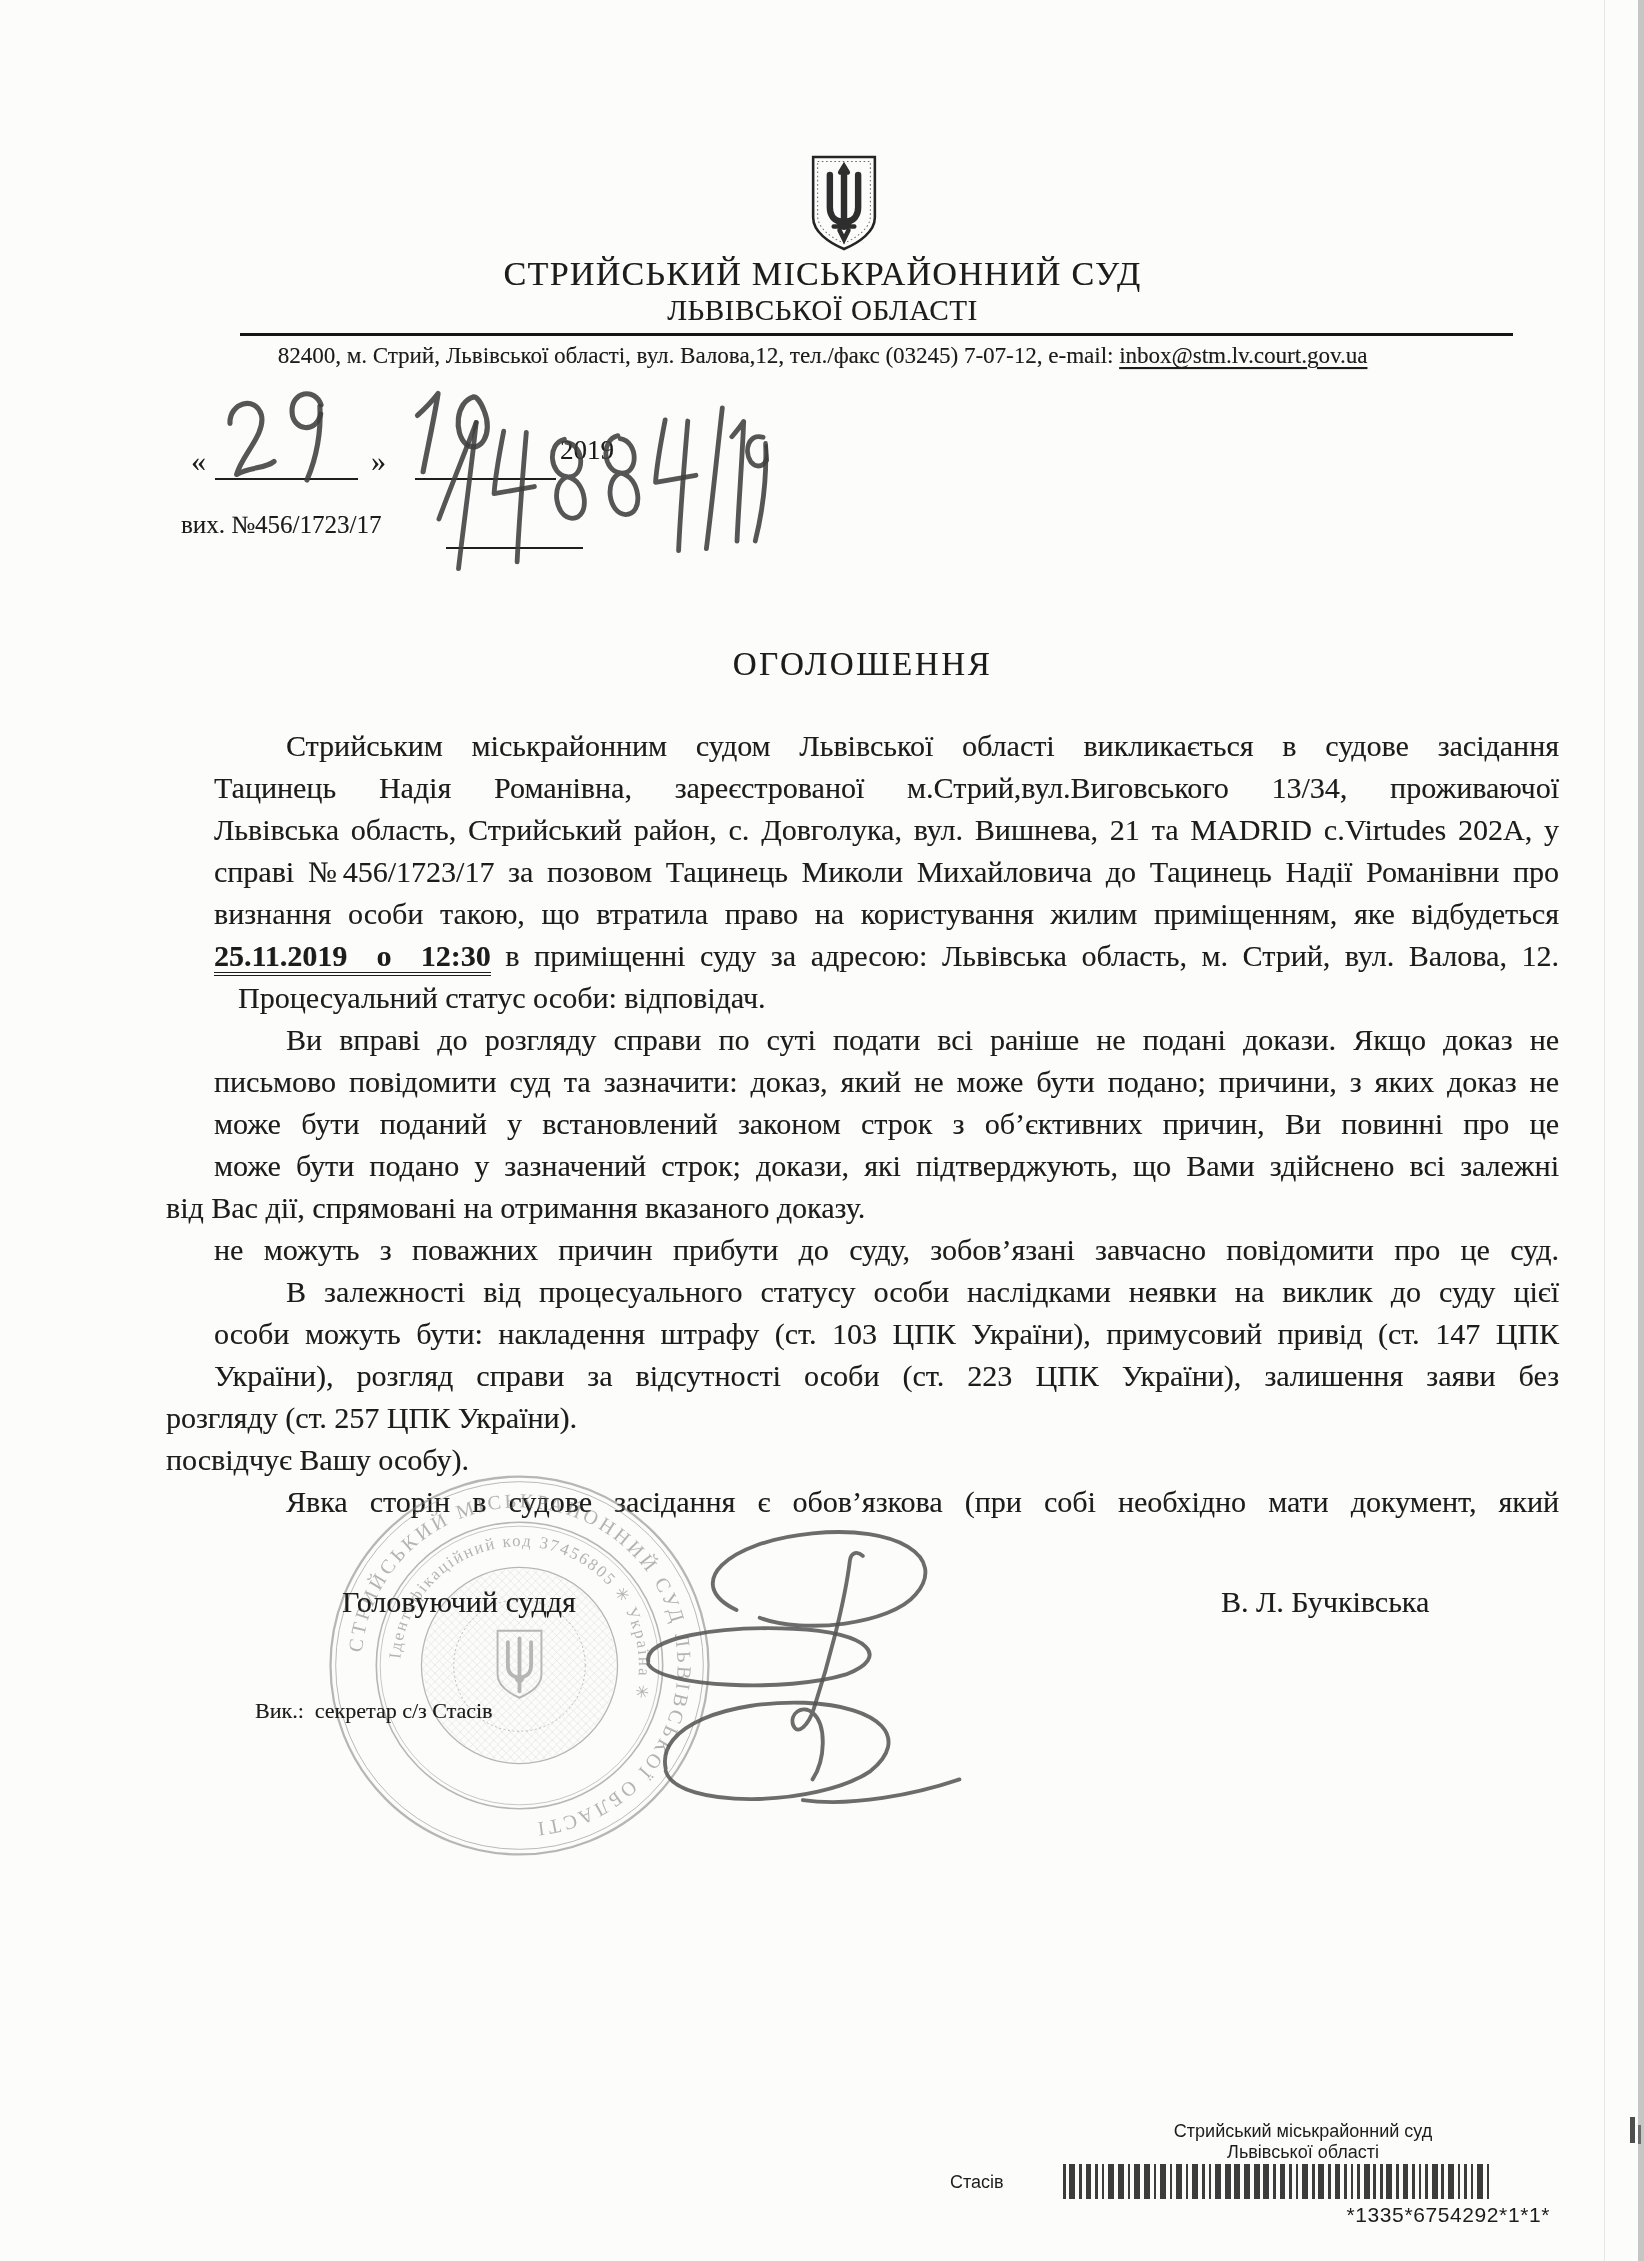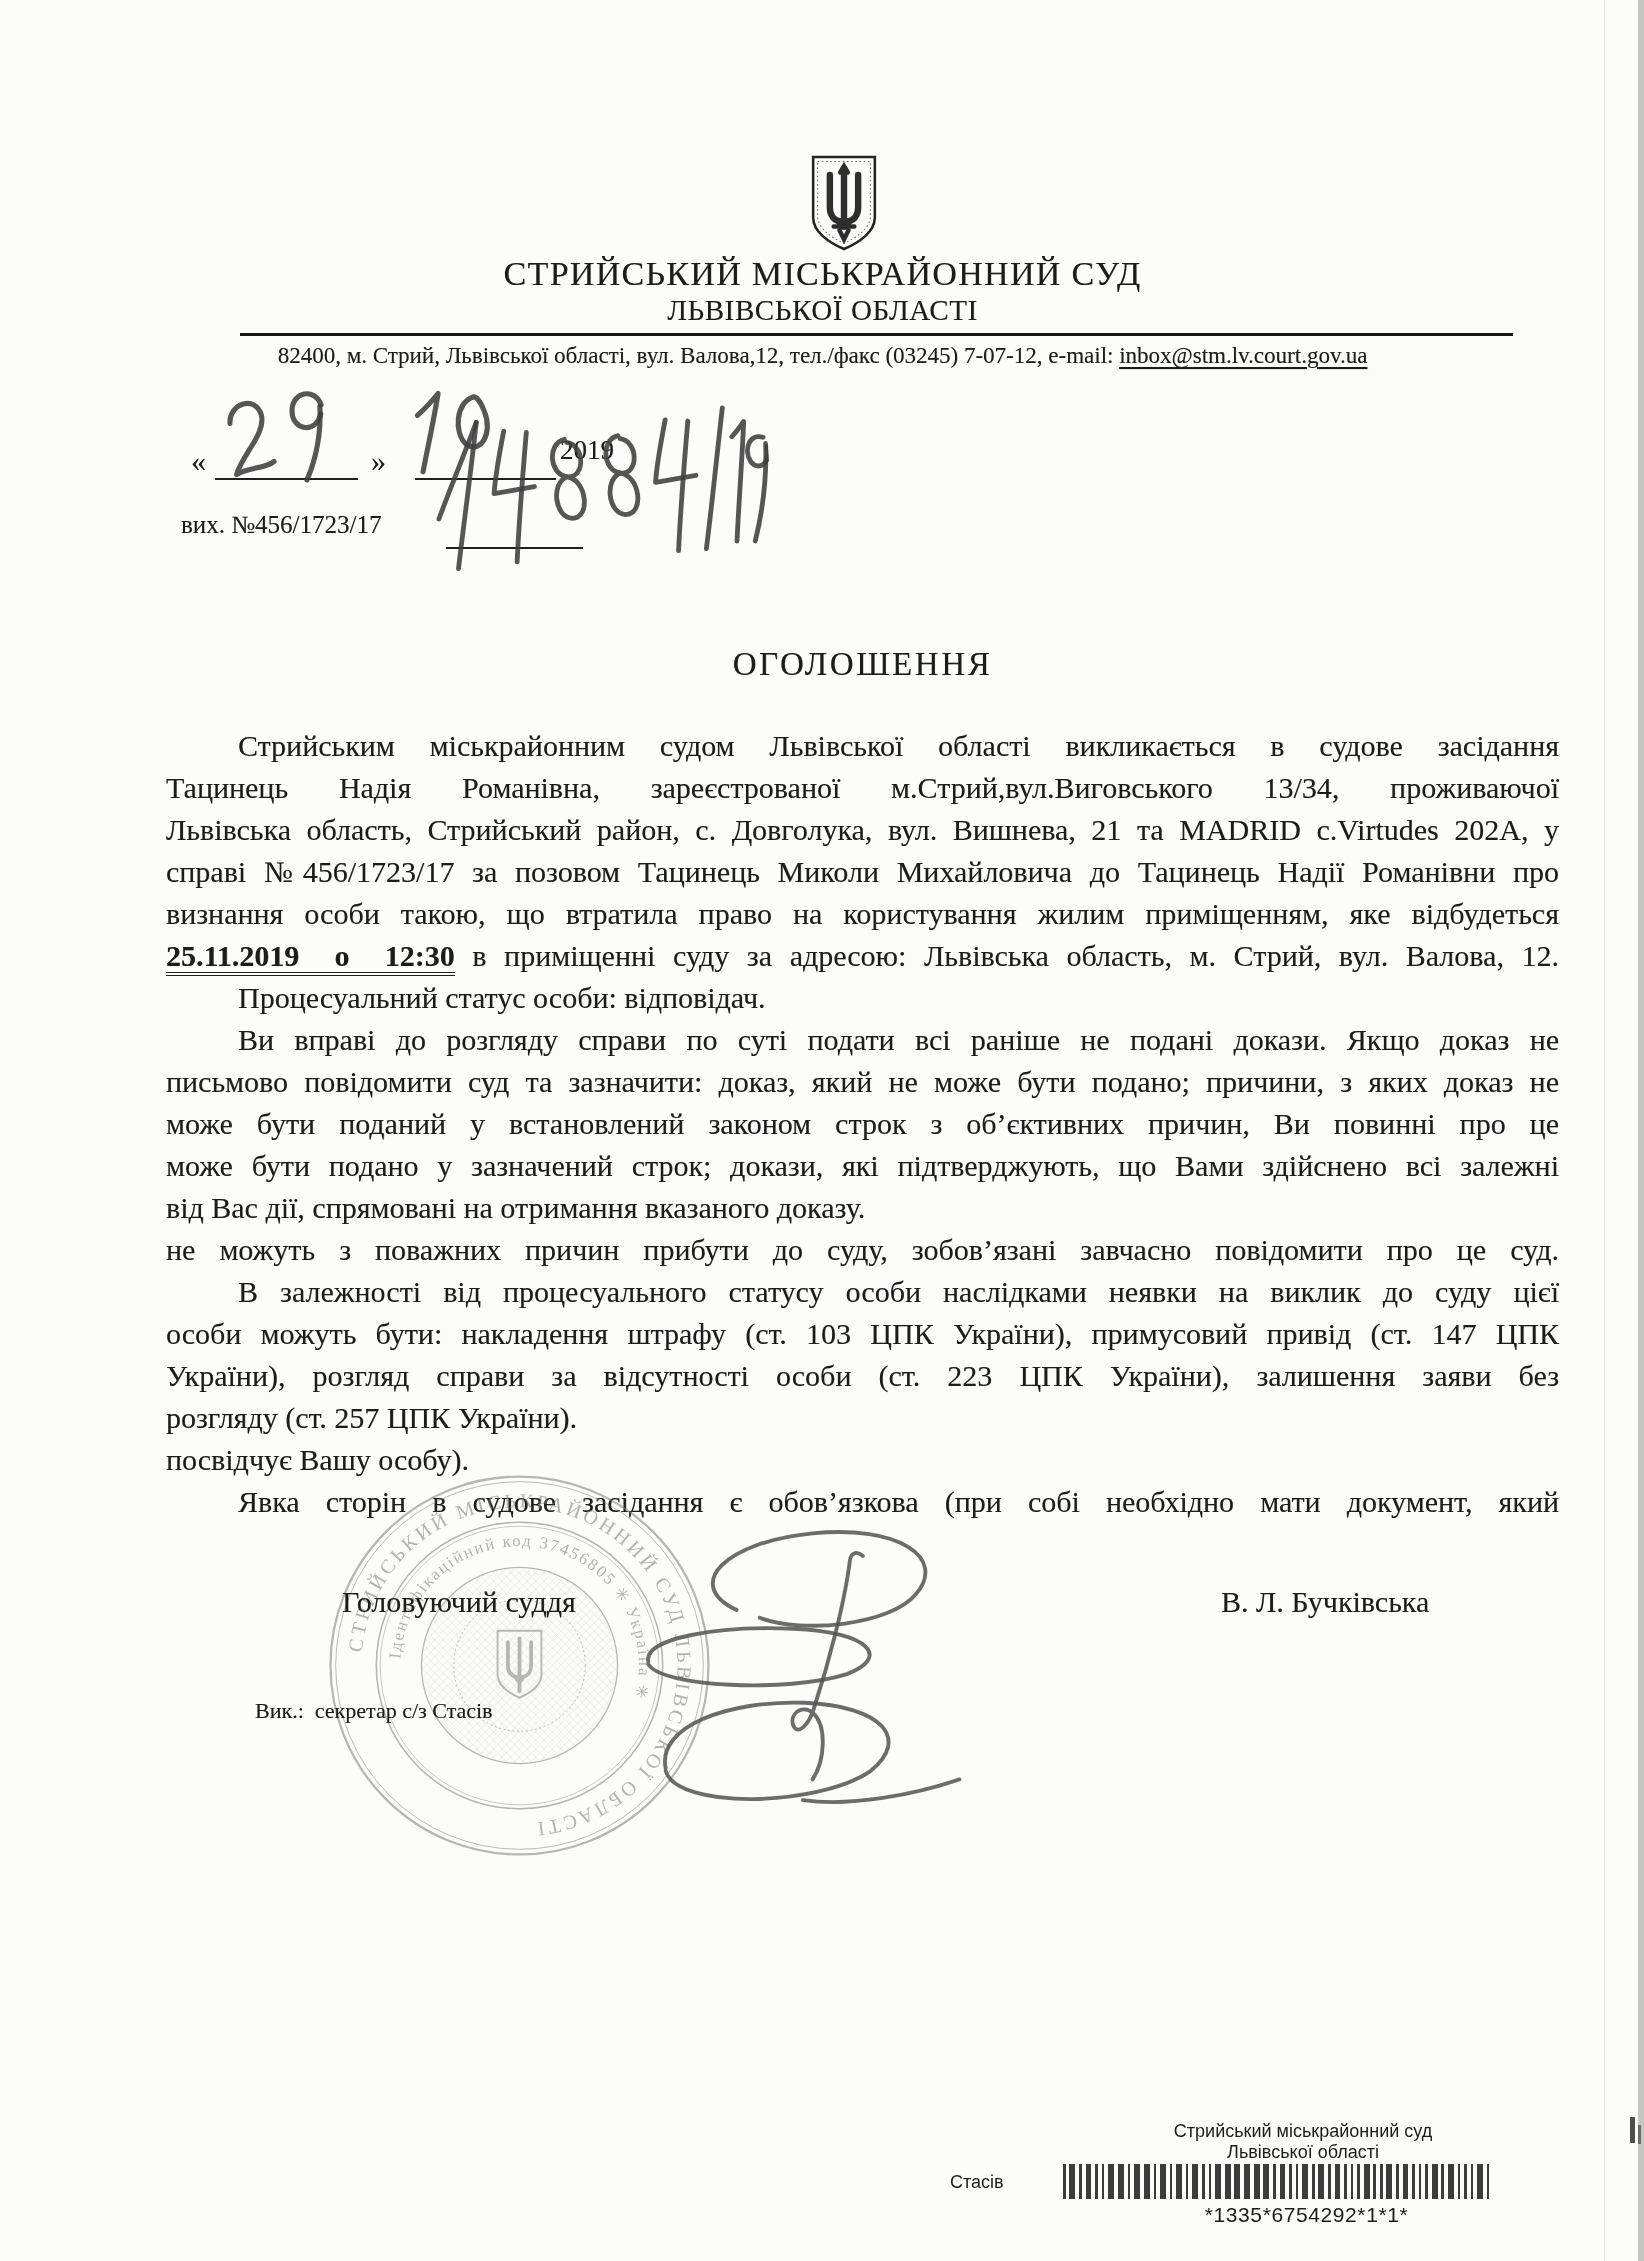--- a/index.html
+++ b/index.html
@@ -33,21 +33,21 @@
   .hw{pointer-events:none;}
   .hw path{fill:none;stroke:#3f3f3f;stroke-linecap:round;stroke-linejoin:round;opacity:0.88;}
   .hw-day{left:213px;top:380px;width:129px;height:106px;transform:rotate(-6deg);}
   .hw-month{left:395px;top:386px;width:106px;height:87px;transform:rotate(-7deg);}
   .hw-ref{left:427px;top:395px;width:343px;height:172px;transform:rotate(-4deg);}
 
   
   .h-title{left:166px;width:1393px;top:646px;text-align:center;font-size:33px;letter-spacing:2.6px;}
   .bodyblock{left:166px;top:725px;width:1393px;font-size:30px;line-height:42px;}
   .l{min-height:42px;}
-  .jl{text-align:justify;text-align-last:justify;}
+  .jl{text-align:justify;text-align-last:justify;margin-left:48px;}
   .ind{text-indent:72px;}
   .bdu{font-weight:bold;border-bottom:4.5px double #1c1c1c;white-space:pre;}
 
   
   .role{left:342px;top:1585px;font-size:30px;}
   .judge{left:1221px;top:1585px;font-size:30px;}
   .executor{left:255px;top:1698px;font-size:22px;white-space:pre;}
 
   
   .stamp{left:326px;top:1472px;width:387px;height:387px;opacity:0.55;}
@@ -56,21 +56,21 @@
   .sig{left:600px;top:1512px;width:380px;height:303px;}
   .sig path{fill:none;stroke:#525252;stroke-width:6;stroke-linecap:round;opacity:0.85;}
 
   
   .f-sans{font-family:"Liberation Sans", sans-serif;}
   .f1{left:1045px;width:516px;top:2121px;text-align:center;font-size:18px;}
   .f2{left:1045px;width:516px;top:2142px;text-align:center;font-size:18px;}
   .clerk{left:950px;top:2172px;font-size:18px;}
   .barcode{left:1063px;top:2164px;width:487px;height:35px;display:flex;gap:3.9px;align-items:stretch;overflow:hidden;}
   .barcode i{display:block;height:100%;background:#3c3c3c;flex:none;}
-  .bcnum{left:1063px;width:487px;top:2203px;text-align:center;font-size:21px;letter-spacing:0.6px;}
+  .bcnum{left:1063px;width:487px;top:2203px;text-align:right;font-size:21px;letter-spacing:0.6px;}
 
   
   .edge-band{left:1638px;top:0;width:5.8px;height:2261px;background:#8f8f8f;opacity:0.5;}
   .edge-line{left:1604px;top:0;width:1.3px;height:2261px;background:#d6d6d6;opacity:0.6;}
   .tick1{left:1630px;top:2117px;width:5.2px;height:26px;background:#2f2f2f;opacity:0.85;}
   .tick2{left:1638px;top:2125px;width:2.6px;height:19.3px;background:#555;opacity:0.8;}
 </style>
 </head>
 <body>
 

